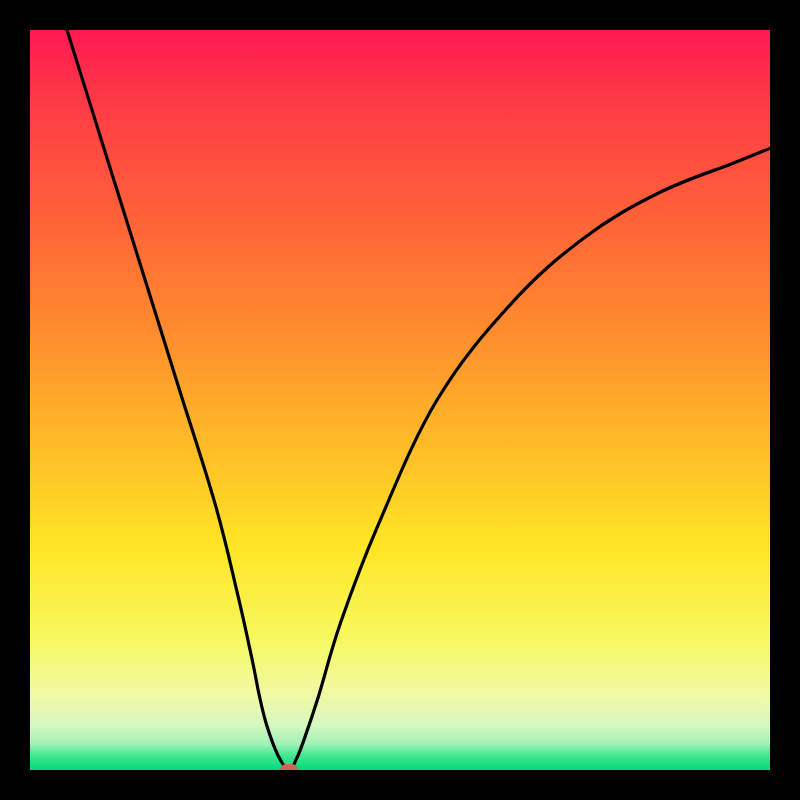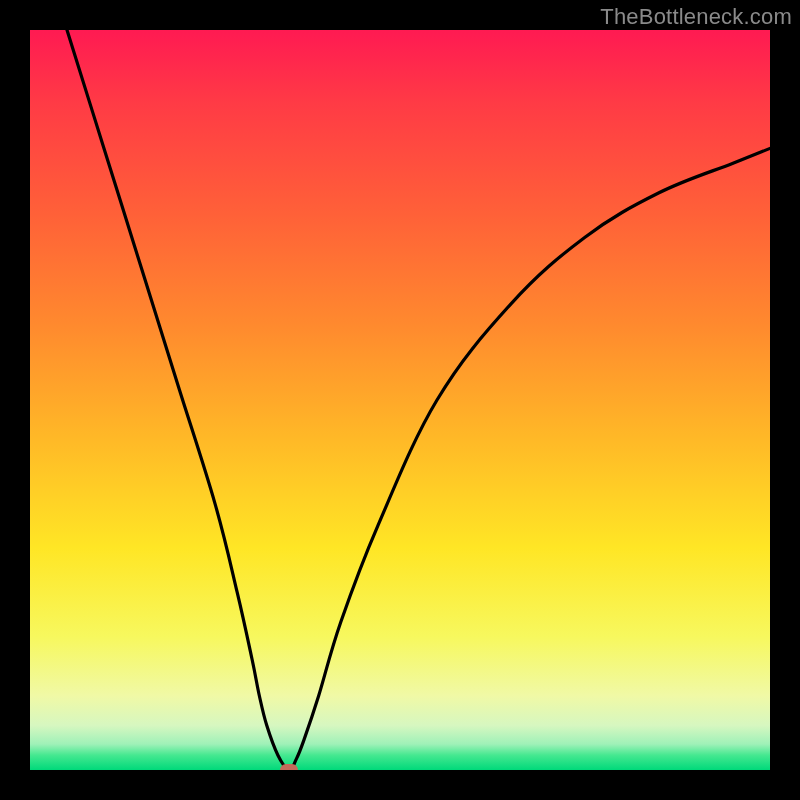--- a/index.html
+++ b/index.html
@@ -79,14 +79,13 @@
 <body>
 
 <div class="frame">
   <div class="plot">
     <div class="gradient"></div>
     <svg class="curve" viewBox="0 0 740 740" preserveAspectRatio="none">
       <path id="curve-path" fill="none" stroke="#000" stroke-width="3.2" stroke-linecap="round" stroke-linejoin="round" d="M 37 0 C 43.66 21.311999999999994, 60.68 75.77599999999998, 74 118.39999999999998 C 87.32 161.02399999999997, 97.68 194.17599999999996, 111 236.79999999999995 C 124.32 279.424, 134.68 312.57599999999996, 148 355.2 C 161.32 397.824, 174.344 436.30400000000003, 185 473.6 C 195.656 510.896, 200.54000000000002 534.428, 207.20000000000002 562.4 C 213.86 590.372, 218.004 610.352, 222 629 C 225.996 647.648, 226.736 654.012, 229.4 666 C 232.06400000000002 677.988, 233.47 684.944, 236.8 695.6 C 240.13000000000002 706.2560000000001, 243.904 717.2080000000001, 247.9 725.2 C 251.89600000000002 733.192, 255.67000000000002 739.3340000000001, 259 740 C 262.33 740.6659999999999, 263.736 734.228, 266.4 728.9 C 269.06399999999996 723.572, 269.80400000000003 721.722, 273.8 710.4 C 277.796 699.078, 281.94 687.312, 288.6 666 C 295.26000000000005 644.688, 300.144 622.636, 310.8 592 C 321.456 561.364, 330.4839999999999 535.76, 347.79999999999995 495.79999999999995 C 365.116 455.84, 383.02400000000006 409.96, 407.00000000000006 370 C 430.97600000000006 330.04, 454.36 303.104, 481 273.8 C 507.64 244.496, 528.36 227.18000000000006, 555 207.20000000000005 C 581.64 187.22000000000003, 602.36 176.11999999999995, 629 162.79999999999995 C 655.64 149.47999999999996, 683.02 141.19200000000004, 703 133.20000000000005 C 722.98 125.20800000000006, 733.34 121.064, 740 118.39999999999998"></path>
     </svg>
     <div id="marker" class="marker" style="left: 259px; top: 740px; background: rgb(195, 106, 90);"></div>
   </div>
-  <div class="watermark">TheBottleneck.com</div>
 </div>
 
 </body></html>

